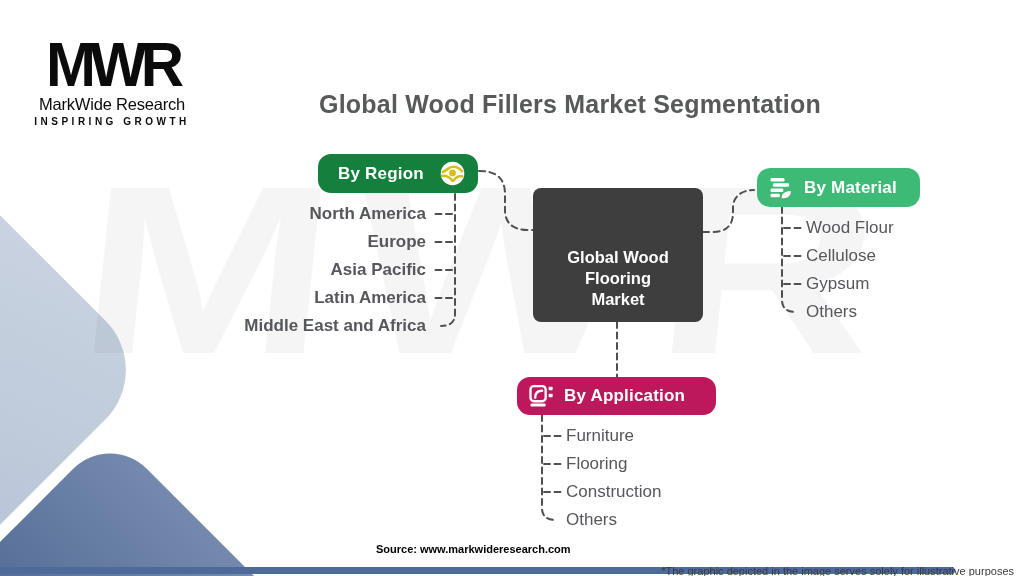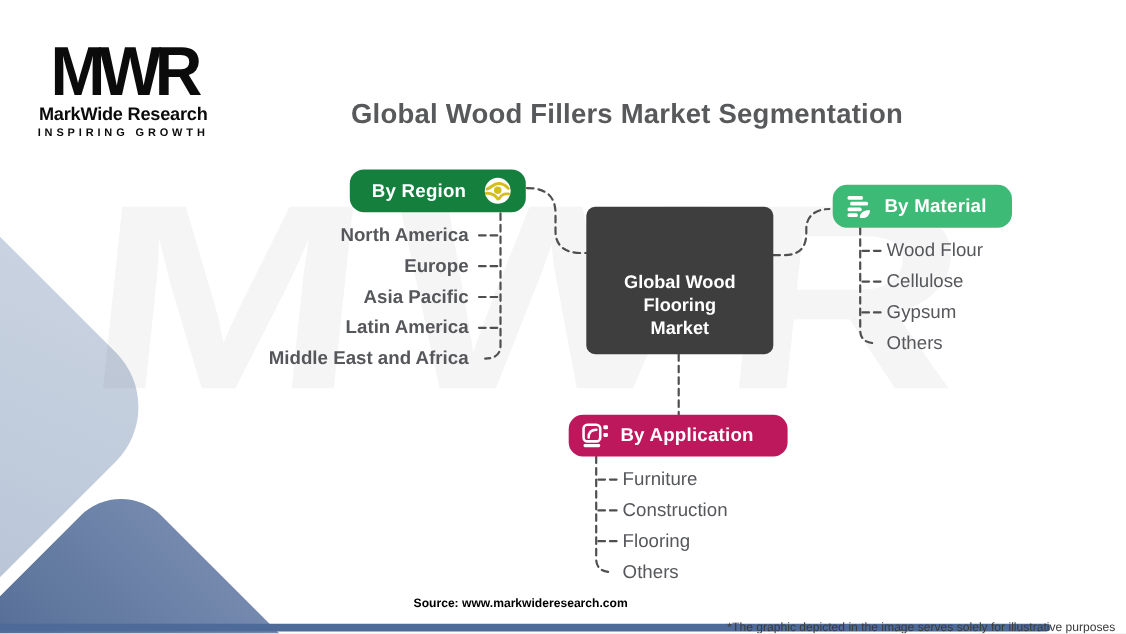--- a/index.html
+++ b/index.html
@@ -14,21 +14,21 @@
   .diamond.dark{left:-30px;top:490px;width:280px;height:280px;border-radius:52px;
     background:linear-gradient(180deg,#7489ad,#47618c);}
   .bottom-bar{position:absolute;left:0;top:567px;width:955px;height:7px;z-index:1;
     background:#4e6a99;border-radius:0 4px 4px 0;}
   .watermark{position:absolute;left:95px;top:150px;z-index:2;font-size:240px;line-height:1;
     font-weight:900;letter-spacing:18px;color:rgba(60,60,60,0.05);
     transform:skewX(-6deg) scaleX(1.25);transform-origin:left top;user-select:none;}
   
   .logo{position:absolute;left:32px;top:36px;width:160px;text-align:center;z-index:4;color:#0b0b0b;}
   .logo-mono{font-size:60px;font-weight:900;letter-spacing:-6px;line-height:58px;transform:scaleY(1.05);}
-  .logo-name{font-size:16.5px;font-weight:700;letter-spacing:-0.2px;margin-top:1px;}
+  .logo-name{font-size:16.5px;font-weight:400;letter-spacing:-0.2px;margin-top:1px;}
   .logo-tag{font-size:10px;font-weight:700;letter-spacing:3.5px;margin-top:2px;}
   
   .title{position:absolute;left:310px;top:90px;width:520px;margin:0;text-align:center;z-index:4;
     font-size:25px;font-weight:700;color:#58595b;letter-spacing:0.2px;}
   
   .connectors{position:absolute;left:0;top:0;width:1024px;height:576px;z-index:3;}
   .connectors path{fill:none;stroke:#4f4f4f;stroke-width:2;stroke-dasharray:6 4.5;stroke-linecap:round;}
   
   .badge{position:absolute;z-index:4;display:flex;align-items:center;border-radius:13px;
     color:#fff;font-size:17px;font-weight:700;letter-spacing:0.2px;}
@@ -152,21 +152,21 @@
         <path d="M7 13.5 C7 9.5 9 7.5 13 7.5" fill="none" stroke="#ffffff" stroke-width="2" stroke-linecap="round"></path>
         <rect x="18.5" y="4" width="3.5" height="3" rx="0.8" fill="#ffffff"></rect>
         <rect x="18.5" y="10" width="3.5" height="3" rx="0.8" fill="#ffffff"></rect>
         <rect x="3" y="18.5" width="13" height="2.5" rx="1" fill="#ffffff"></rect>
       </svg>
     </span>
     <span>By Application</span>
   </div>
   <ul class="list application">
     <li>Furniture</li>
+    <li>Flooring</li>
     <li>Construction</li>
-    <li>Flooring</li>
     <li>Others</li>
   </ul>
 
   <div class="source">Source: www.markwideresearch.com</div>
   <div class="disclaimer">*The graphic depicted in the image serves solely for illustrative purposes</div>
 
 </div>
 
 </body></html>

